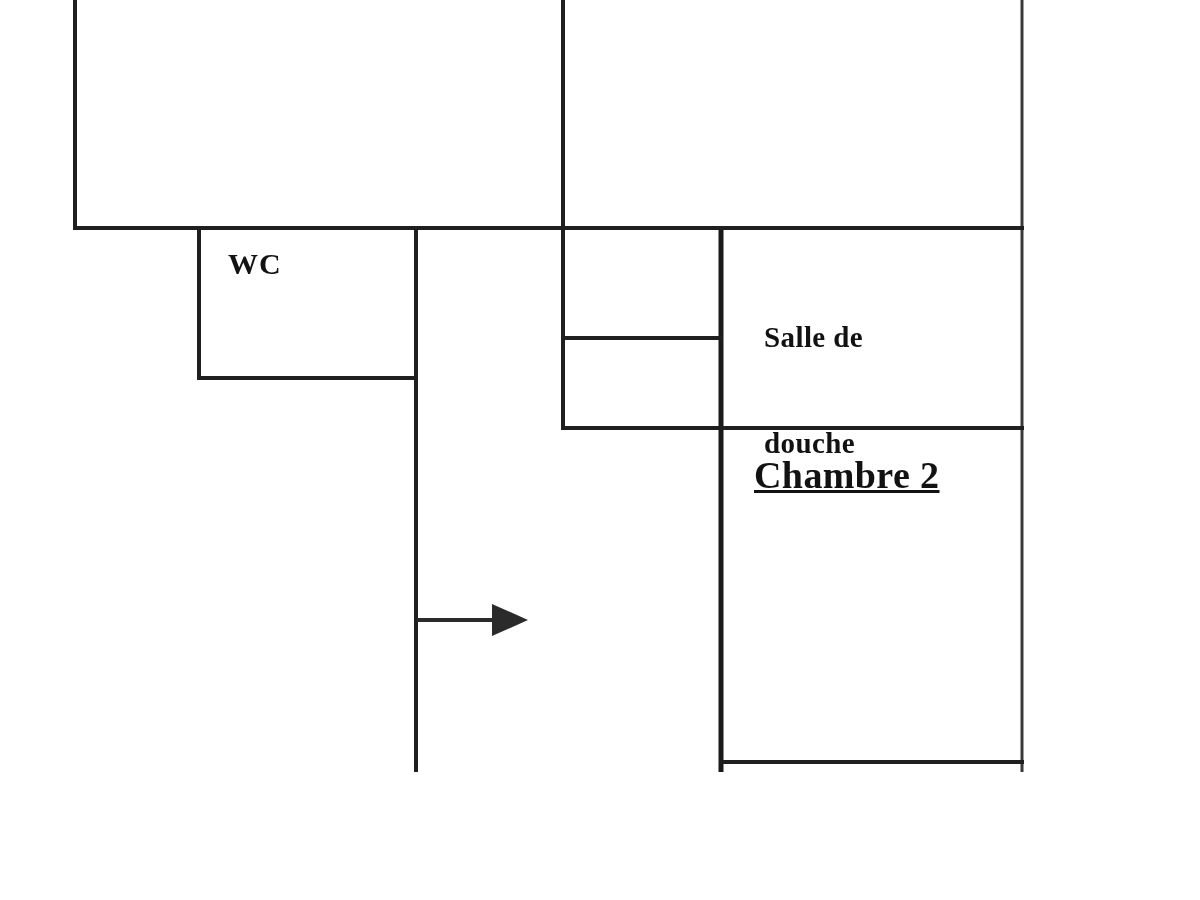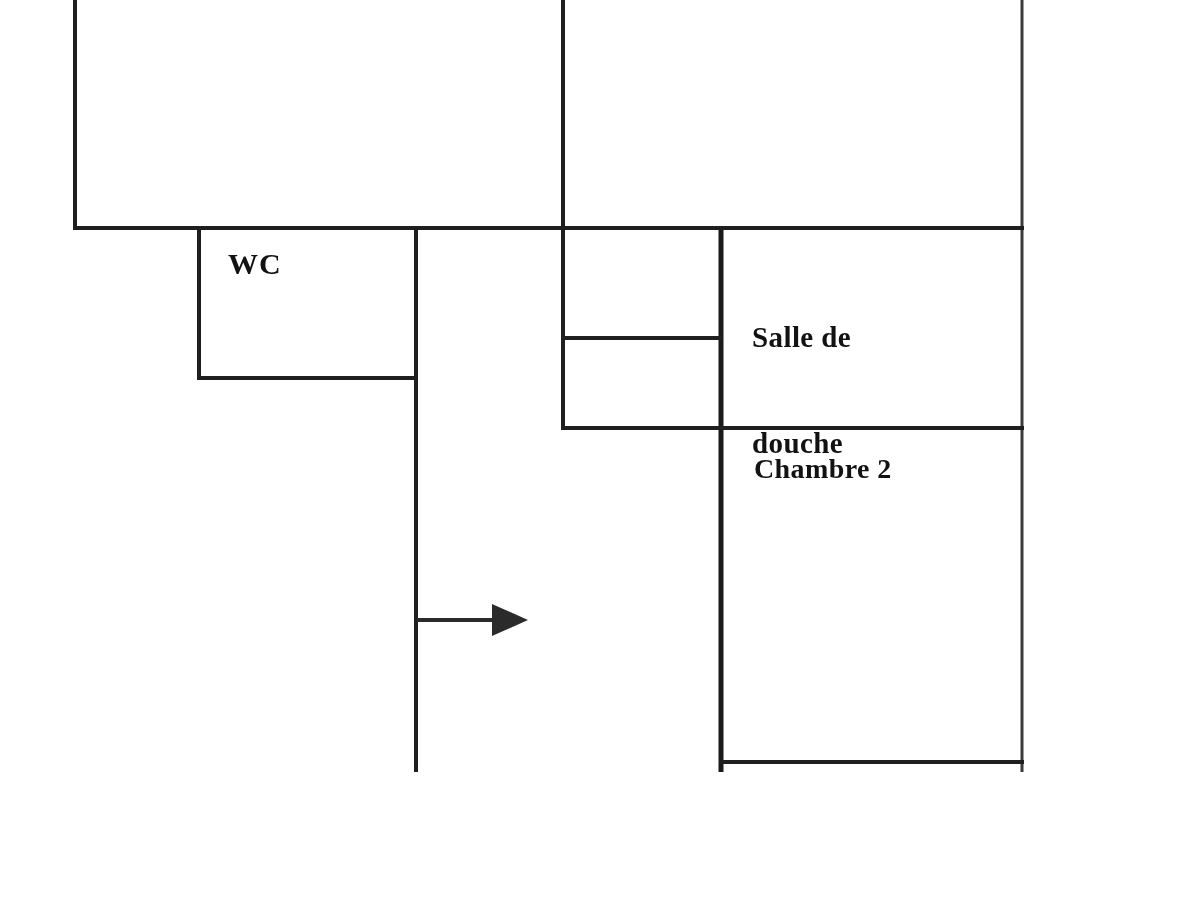--- a/index.html
+++ b/index.html
@@ -43,24 +43,26 @@
     letter-spacing: 1px;
   }
   .label-salle {
     left: 752px;
     top: 249px;
     font-size: 29px;
   }
   .label-chambre {
     left: 754px;
     top: 452px;
-    font-size: 28px;
+    font-size: 38px;
+    text-decoration: underline;
   }
   .label-line {
     display: block;
+    margin-left: 12px;
   }
 </style>
 </head>
 <body>
 
 <div id="plan-root">
 
   <svg id="plan-svg" viewBox="0 0 1200 900" xmlns="http://www.w3.org/2000/svg">
 
     <line x1="75" y1="0" x2="75" y2="230" stroke="#1f1f1f" stroke-width="4"></line>

